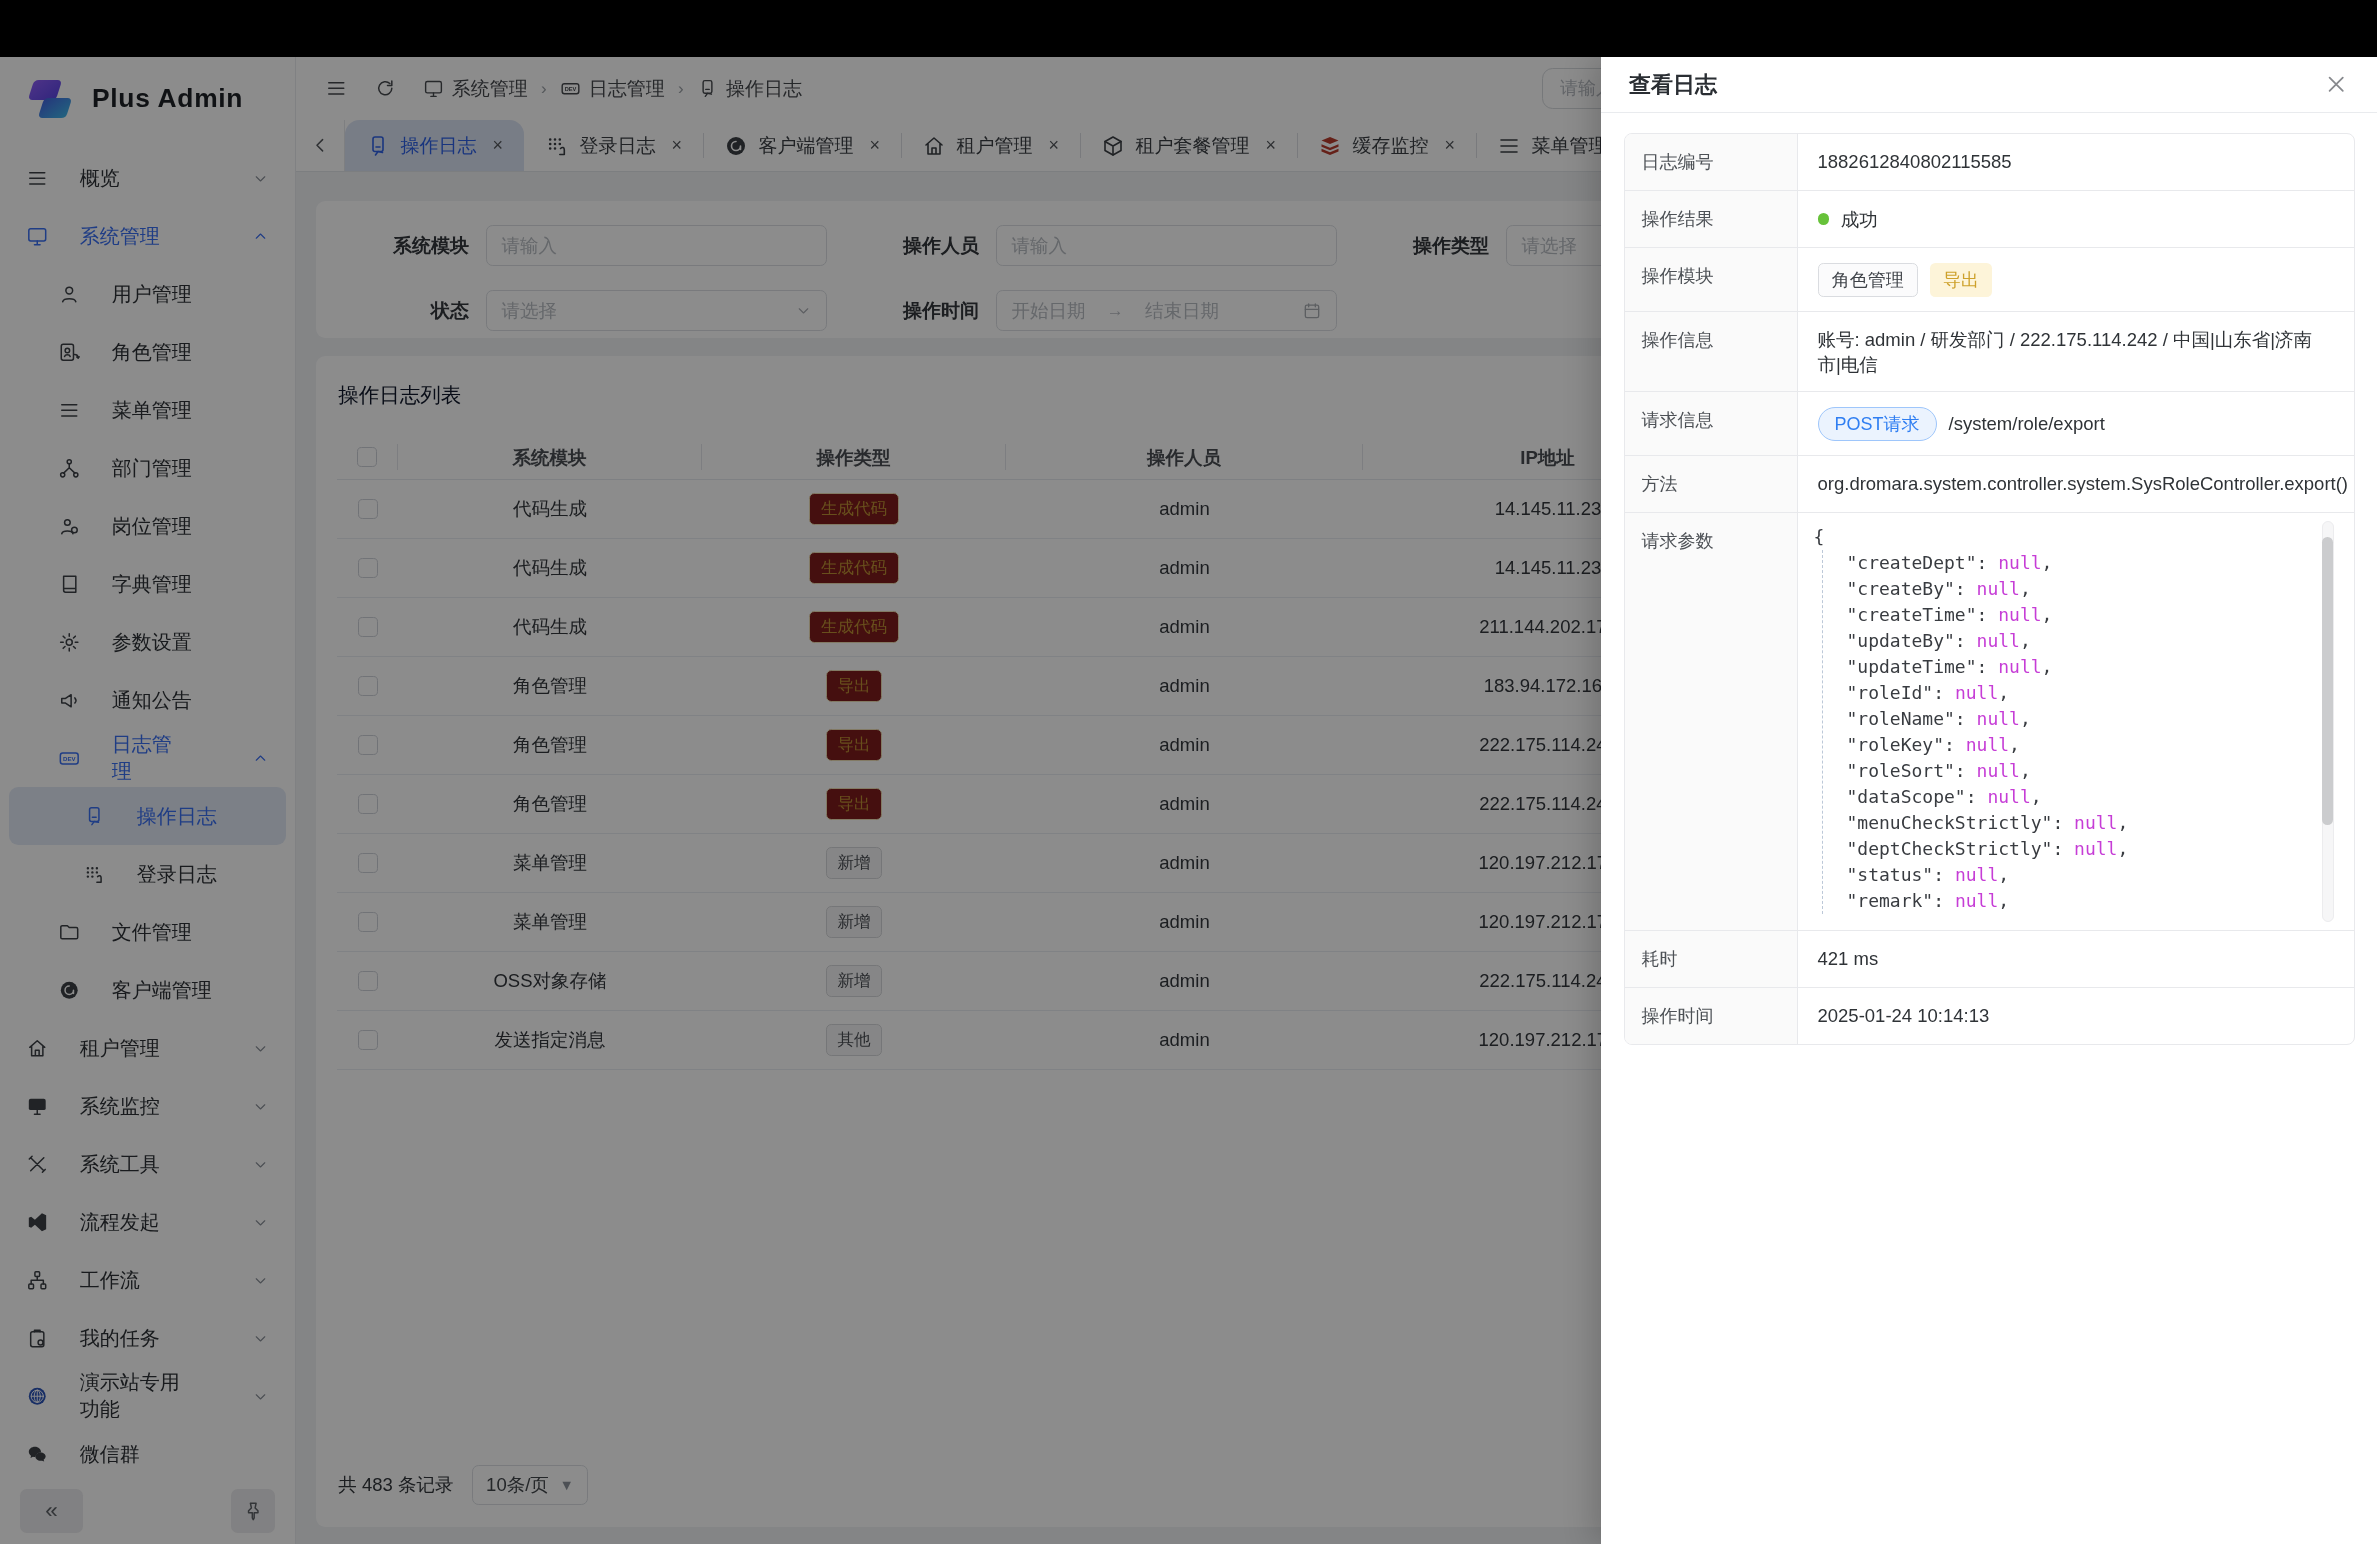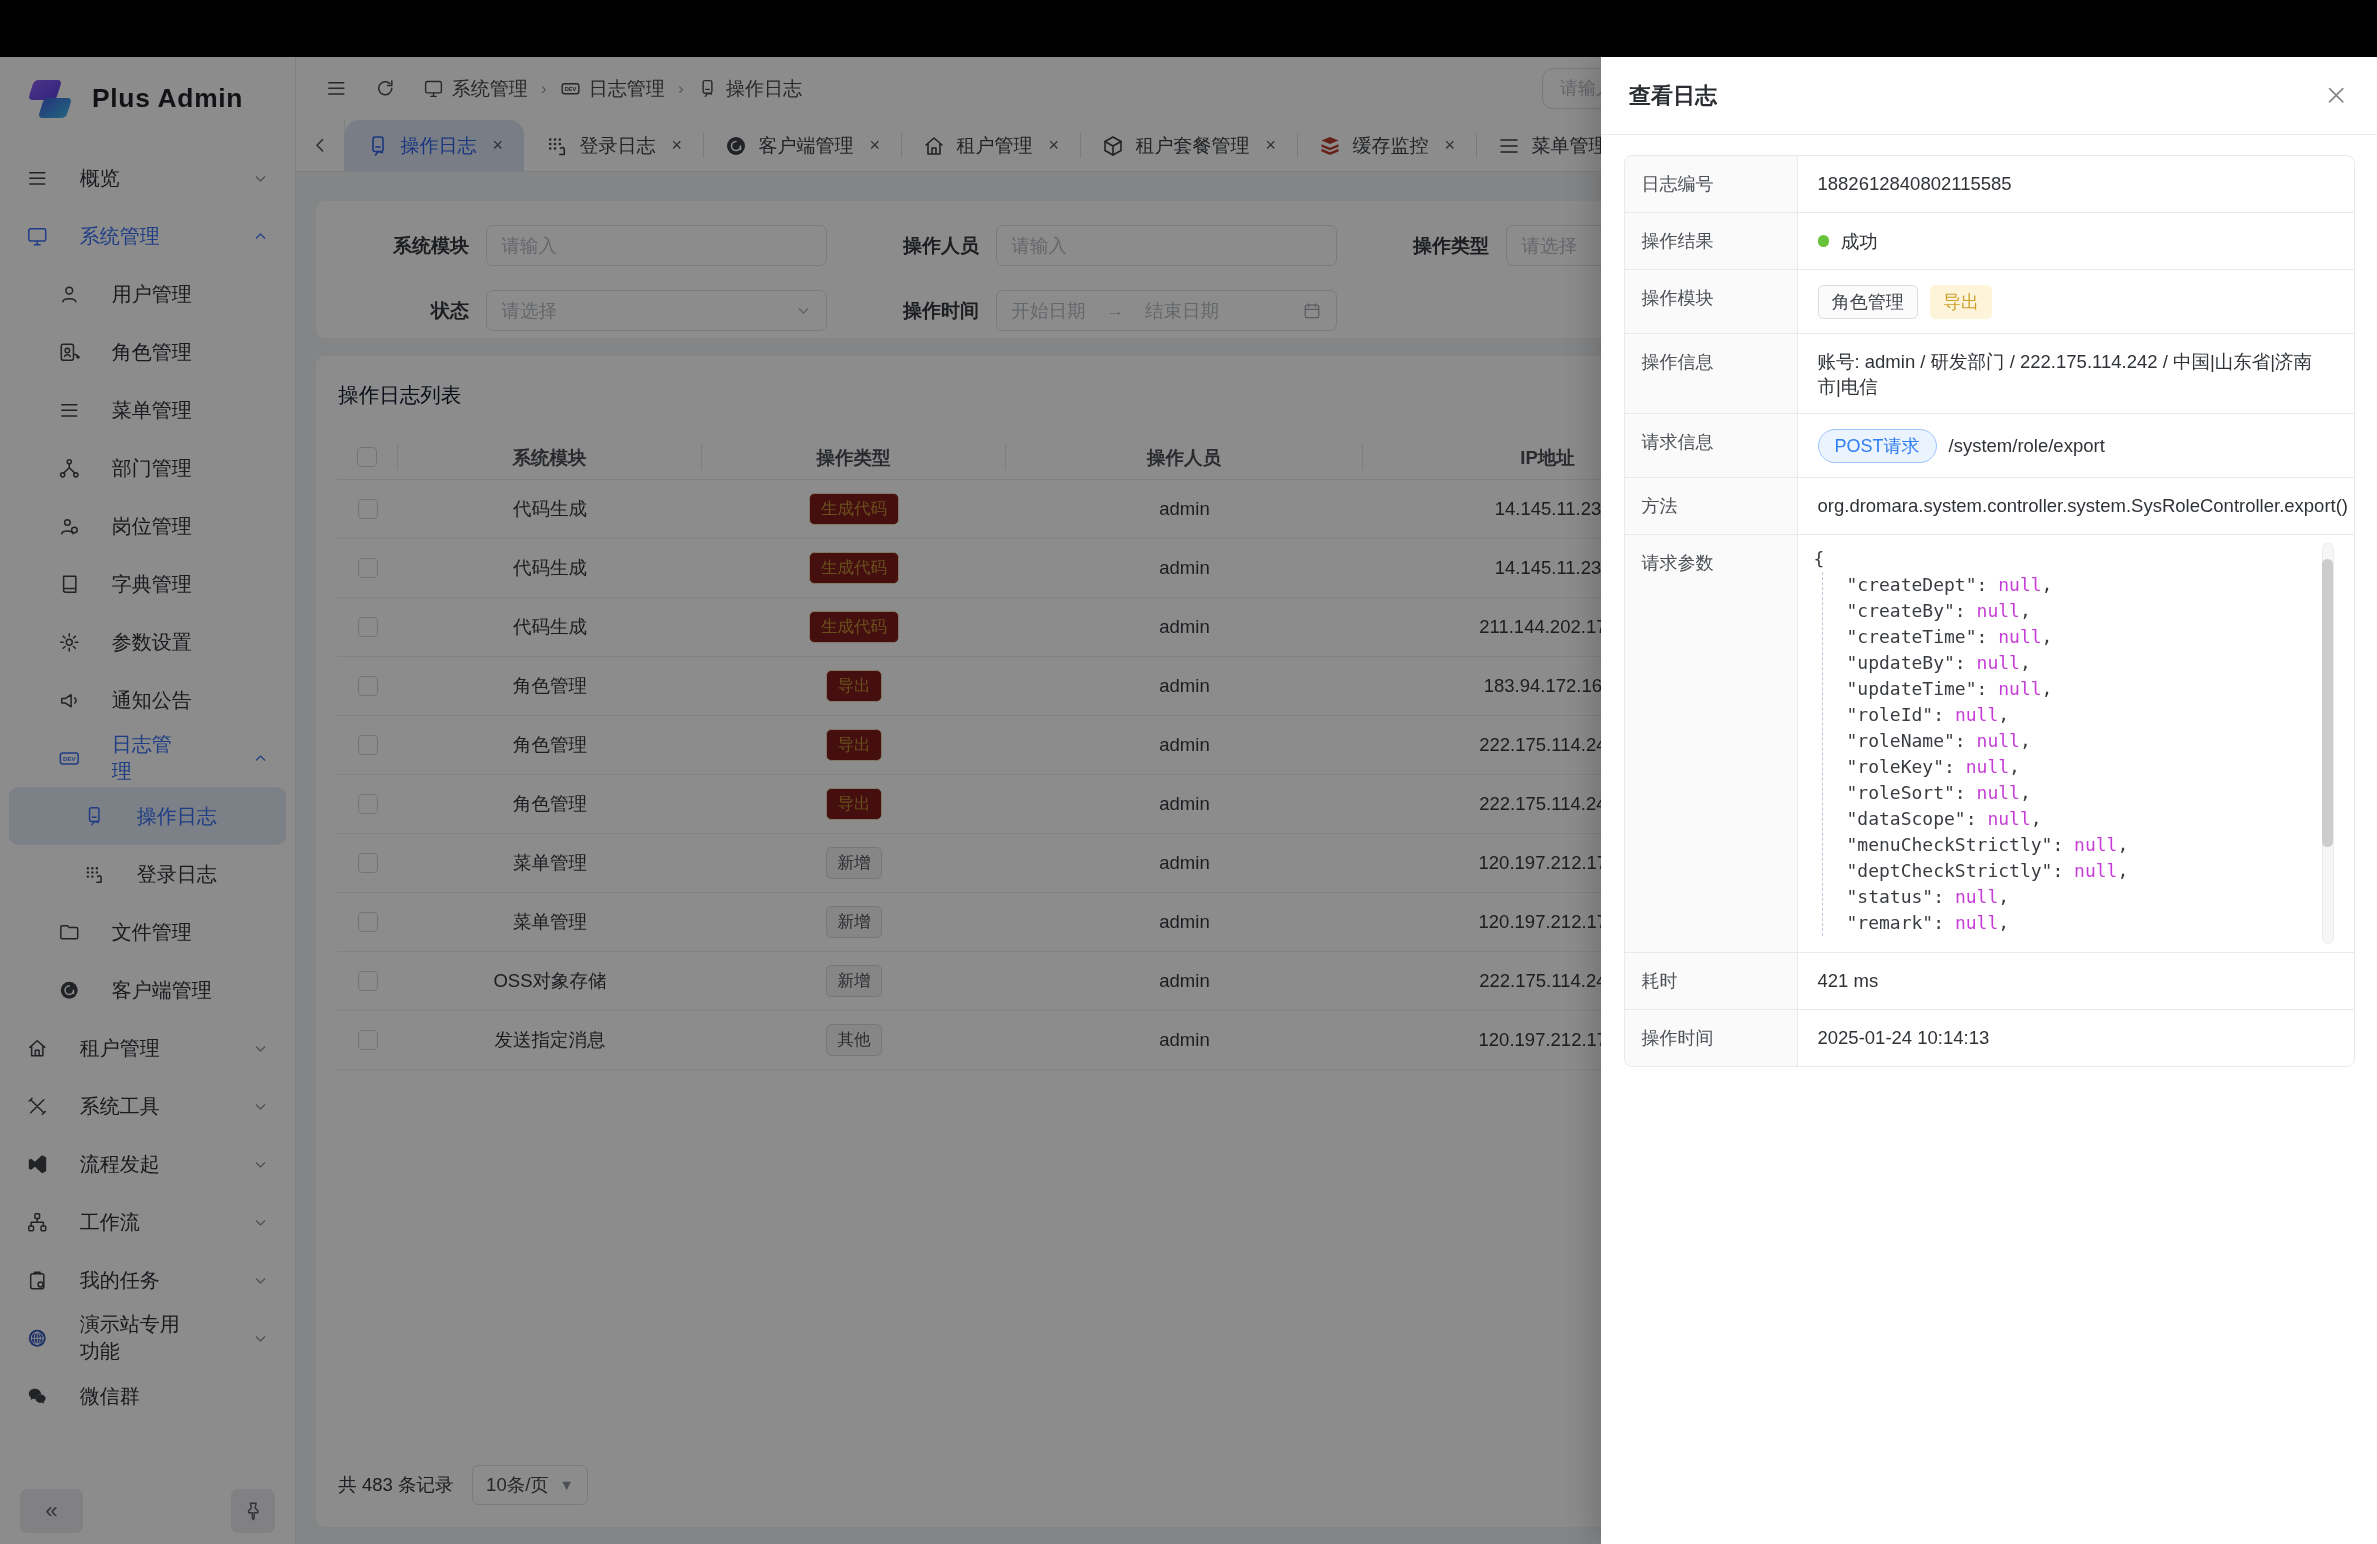--- a/index.html
+++ b/index.html
@@ -74,21 +74,21 @@
   .tag { display:inline-flex; align-items:center; height:32px; padding:0 10.6px; border-radius:5.3px; font-size:16.5px; border:0.7px solid transparent; }
   .tag.warning { background:#7f1d1d; border-color:#eddfb6; color:#bd9134; }
   .tag.info { background:#f5f5f6; border-color:#d6d8db; color:#4b4f55; }
   #tfoot { margin-top:auto; display:flex; align-items:center; gap:18.5px; height:53px; font-size:18.5px; color:#33373c; padding-left:1.3px; }
   #page-size { width:116px; height:40px; border:1.3px solid #dcdfe4; border-radius:6.6px; display:flex; align-items:center; justify-content:center; gap:10.6px; color:#43474c; }
   #page-size .arr { color:#8d939b; font-size:14.5px; }
 
   
   #overlay { position:absolute; left:0; top:0; width:2377px; height:1544px; background:rgba(0,0,0,0.45); z-index:30; }
   #drawer { position:absolute; left:1601px; top:57px; right:0; bottom:0; background:#fff; z-index:40; box-shadow:-9.2px 0 29px rgba(0,0,0,.18); }
-  #drawer-header { height:78px; display:flex; align-items:center; padding:0 28px; border-bottom:0.7px solid #e9ebee; }
+  #drawer-header { height:56px; display:flex; align-items:center; padding:0 28px; border-bottom:0.7px solid #e9ebee; }
   #drawer-title { font-size:22px; font-weight:600; color:#2a2e33; }
   #drawer-close { margin-left:auto; width:26.4px; height:26.4px; color:#87898d; }
   #drawer-body { padding:20px 22.5px; }
   #desc { border:0.7px solid #e8e9ec; border-radius:8px; overflow:hidden; }
   .drow { display:flex; border-bottom:0.7px solid #e8e9ec; }
   .drow:last-child { border-bottom:none; }
   .dlabel { width:173px; flex:none; background:#fafafa; border-right:0.7px solid #e8e9ec; padding:16px 17px; font-size:18px; color:#4d5156; display:flex; align-items:flex-start; }
   .dvalue { flex:1; padding:14.5px 20px; font-size:18.5px; color:#2f3337; display:flex; align-items:center; gap:12px; min-height:52px; }
   .dot { width:11.2px; height:11.2px; border-radius:50%; background:#67c23a; flex:none; }
   .dtag { display:inline-flex; align-items:center; height:34px; padding:0 13.2px; border-radius:5.3px; font-size:18px; }
@@ -251,20 +251,31 @@
             <path d="M4 11l8-7 8 7M6 9.5V20h12V9.5M10 20v-6h4v6"></path>
           </svg>
           <span>租户管理</span>
           <span class="grow"></span>
           <svg class="ic chev" style="width:17px;height:17px" viewBox="0 0 24 24">
             <path d="M6 9.5l6 6 6-6"></path>
           </svg>
         </div>
         <div class="mi lvl0">
           <svg class="ic " viewBox="0 0 24 24">
+            <rect x="3" y="4" width="18" height="12" rx="2" fill="currentColor" stroke="none"></rect>
+            <path d="M9 20.5h6M12 16.5v4"></path>
+          </svg>
+          <span>系统监控</span>
+          <span class="grow"></span>
+          <svg class="ic chev" style="width:17px;height:17px" viewBox="0 0 24 24">
+            <path d="M6 9.5l6 6 6-6"></path>
+          </svg>
+        </div>
+        <div class="mi lvl0">
+          <svg class="ic " viewBox="0 0 24 24">
             <path d="M5 19 19 5M5 5l14 14M3.5 6.5l3-3M17.5 20.5l3-3"></path>
           </svg>
           <span>系统工具</span>
           <span class="grow"></span>
           <svg class="ic chev" style="width:17px;height:17px" viewBox="0 0 24 24">
             <path d="M6 9.5l6 6 6-6"></path>
           </svg>
         </div>
         <div class="mi lvl0">
           <svg class="ic " viewBox="0 0 24 24">

